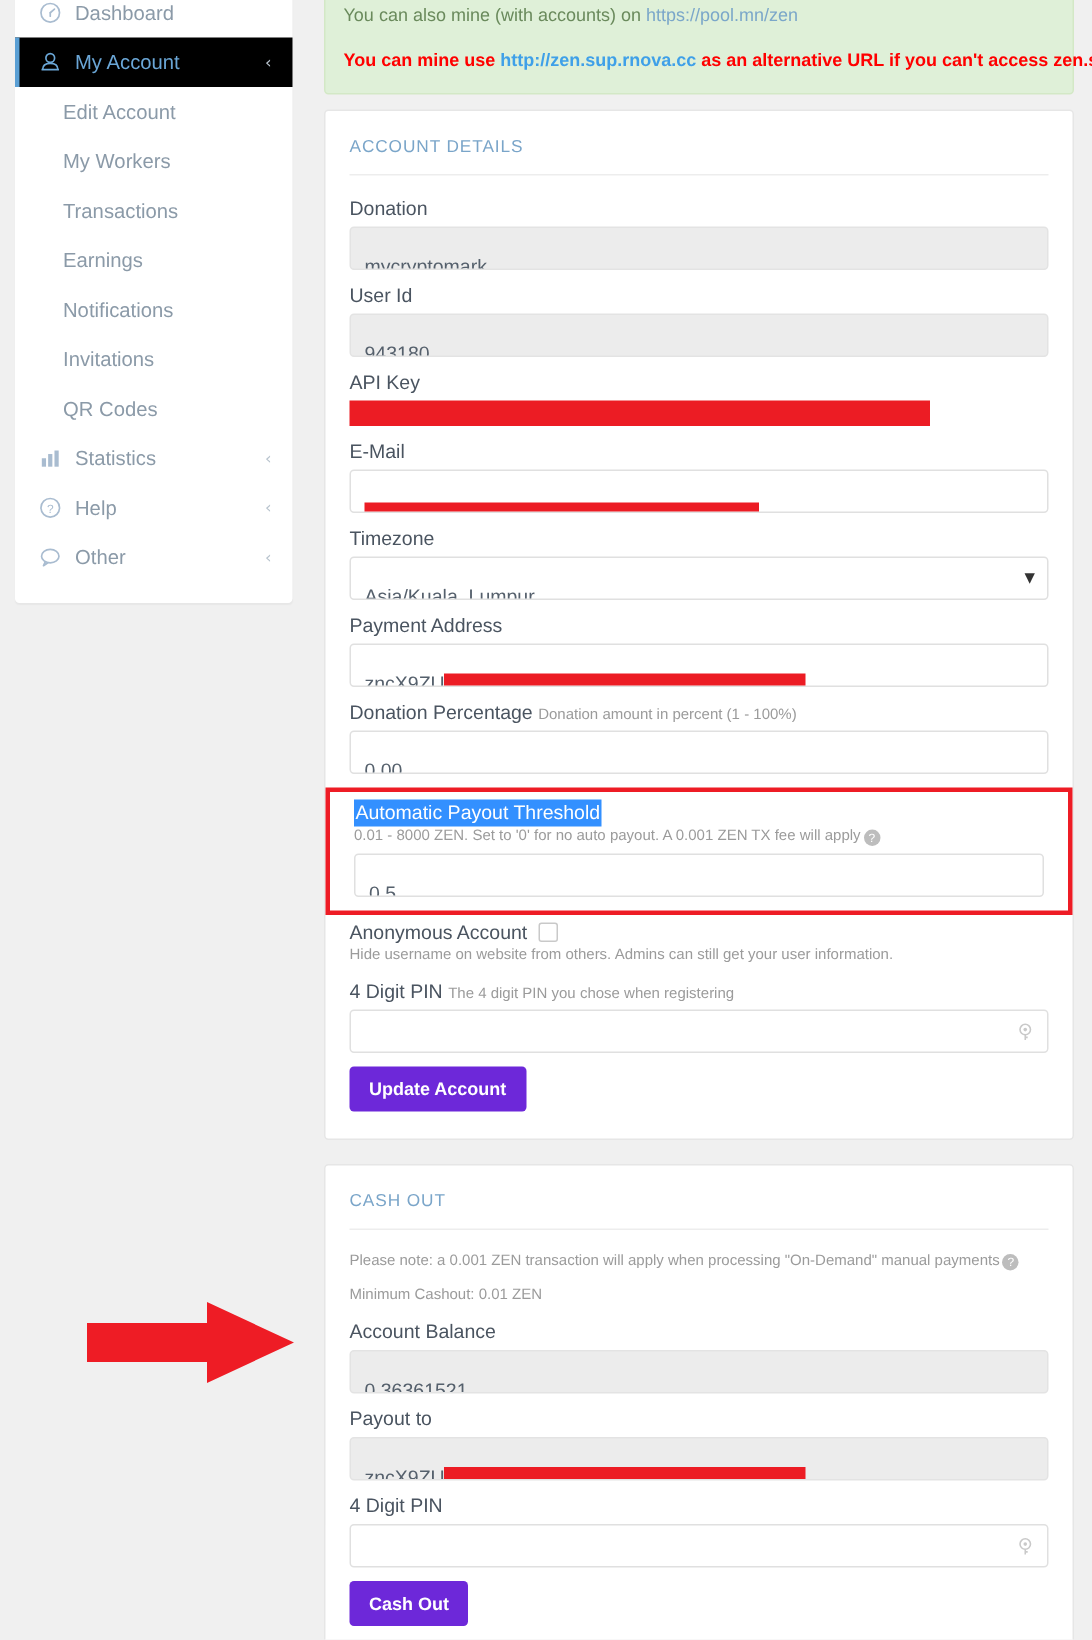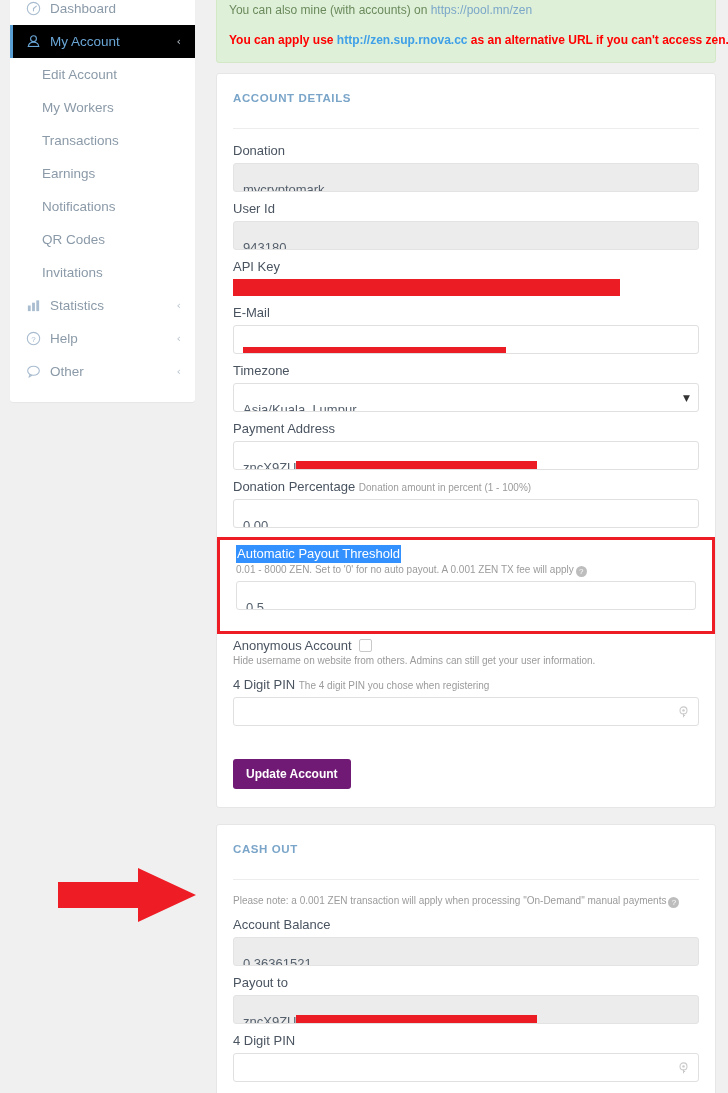--- a/index.html
+++ b/index.html
@@ -103,23 +103,23 @@
     background: #ffffff;
     border: 1px solid #e6e6e6;
     border-radius: 3px;
     margin: 10px 12px 0 6px;
     padding: 14px 16px 18px 16px;
     position: relative;
   }
   .panel-title {
     color: #7aa5c9;
     font-size: 11.5px;
-    font-weight: bold;
+    font-weight: normal;
     letter-spacing: 0.6px;
-    padding: 4px 0 24px 0;
+    padding: 4px 0 12px 0;
     border-bottom: 1px solid #ededed;
     margin-bottom: 14px;
   }
 
   .field { margin-bottom: 9px; }
   .flabel {
     display: block;
     font-size: 13px;
     color: #4a5460;
     margin-bottom: 5px;
@@ -199,28 +199,28 @@
   .cbrow { display: flex; align-items: center; gap: 7px; margin-bottom: 3px; }
   .cbox {
     width: 13px; height: 13px;
     border: 1px solid #c9c9c9;
     border-radius: 2px;
     background: #fff;
   }
 
   .btn {
     display: inline-block;
-    background: #701a75;
+    background: #6d28d9;
     color: #ffffff;
     font-size: 12px;
     font-weight: bold;
     border: none;
     border-radius: 3px;
     padding: 8px 13px;
-    margin-top: 24px;
+    margin-top: 0;
     cursor: pointer;
     font-family: "Liberation Sans", sans-serif;
   }
 
   .note-small {
     font-size: 10px;
     color: #9b9b9b;
     margin-bottom: 9px;
     line-height: 14px;
   }
@@ -284,24 +284,24 @@
   <div class="subnav-item">
     <span>Transactions</span>
   </div>
   <div class="subnav-item">
     <span>Earnings</span>
   </div>
   <div class="subnav-item">
     <span>Notifications</span>
   </div>
   <div class="subnav-item">
+    <span>Invitations</span>
+  </div>
+  <div class="subnav-item">
     <span>QR Codes</span>
-  </div>
-  <div class="subnav-item">
-    <span>Invitations</span>
   </div>
 
   <div class="nav-item">
     <span class="ico">
       <svg width="15" height="15" viewBox="0 0 16 16">
           <rect x="2" y="8" width="3" height="6" fill="currentColor"></rect>
           <rect x="6.5" y="5" width="3" height="9" fill="currentColor"></rect>
           <rect x="11" y="2.5" width="3" height="11.5" fill="currentColor"></rect>
         </svg>
     </span>
@@ -332,21 +332,21 @@
   </div>
 </div>
 
 <div id="main">
 
   <div class="alert-green">
     <div>
       <span>You can also mine (with accounts) on </span><a href="#">https://pool.mn/zen</a>
     </div>
     <div class="alert-red-line">
-      <span>You can apply use </span><a href="#">http://zen.sup.rnova.cc</a><span> as an alternative URL if you can't access zen.suprnova.cc</span>
+      <span>You can mine use </span><a href="#">http://zen.sup.rnova.cc</a><span> as an alternative URL if you can't access zen.suprnova.cc</span>
     </div>
   </div>
 
   <div class="panel">
     <div class="panel-title">ACCOUNT DETAILS</div>
 
     <div class="field">
       <span class="flabel">Donation</span>
       <div class="inp readonly">mycryptomark</div>
     </div>
@@ -386,21 +386,21 @@
     <div class="field">
       <span class="flabel">
         <span>Donation Percentage</span>
         <span class="hint">Donation amount in percent (1 - 100%)</span>
       </span>
       <div class="inp">0.00</div>
     </div>
 
     
     <div class="red-box">
-      <div class="field" style="margin-bottom:12px;">
+      <div class="field" style="margin-bottom:0;">
         <span class="flabel" style="margin-bottom:4px;"><span class="sel-highlight">Automatic Payout Threshold</span></span>
         <div class="helptext">
           <span>0.01 - 8000 ZEN. Set to '0' for no auto payout. A 0.001 ZEN TX fee will apply</span><span class="q-icon">?</span>
         </div>
         <div class="inp">0.5</div>
       </div>
     </div>
 
     <div class="field">
       <div class="cbrow">
@@ -429,20 +429,21 @@
 
     <button class="btn">Update Account</button>
   </div>
 
   <div class="panel" style="margin-top:16px;">
     <div class="panel-title">CASH OUT</div>
 
     <div class="note-small">
       <span>Please note: a 0.001 ZEN transaction will apply when processing "On-Demand" manual payments</span><span class="q-icon">?</span>
     </div>
+    <div class="note-small">Minimum Cashout: 0.01 ZEN</div>
 
     <div class="field">
       <span class="flabel">Account Balance</span>
       <div class="inp readonly">0.36361521</div>
     </div>
 
     <div class="field">
       <span class="flabel">Payout to</span>
       <div class="inp readonly">
         <span>zncX9ZU</span><span class="redact" style="width:54%;"></span>

